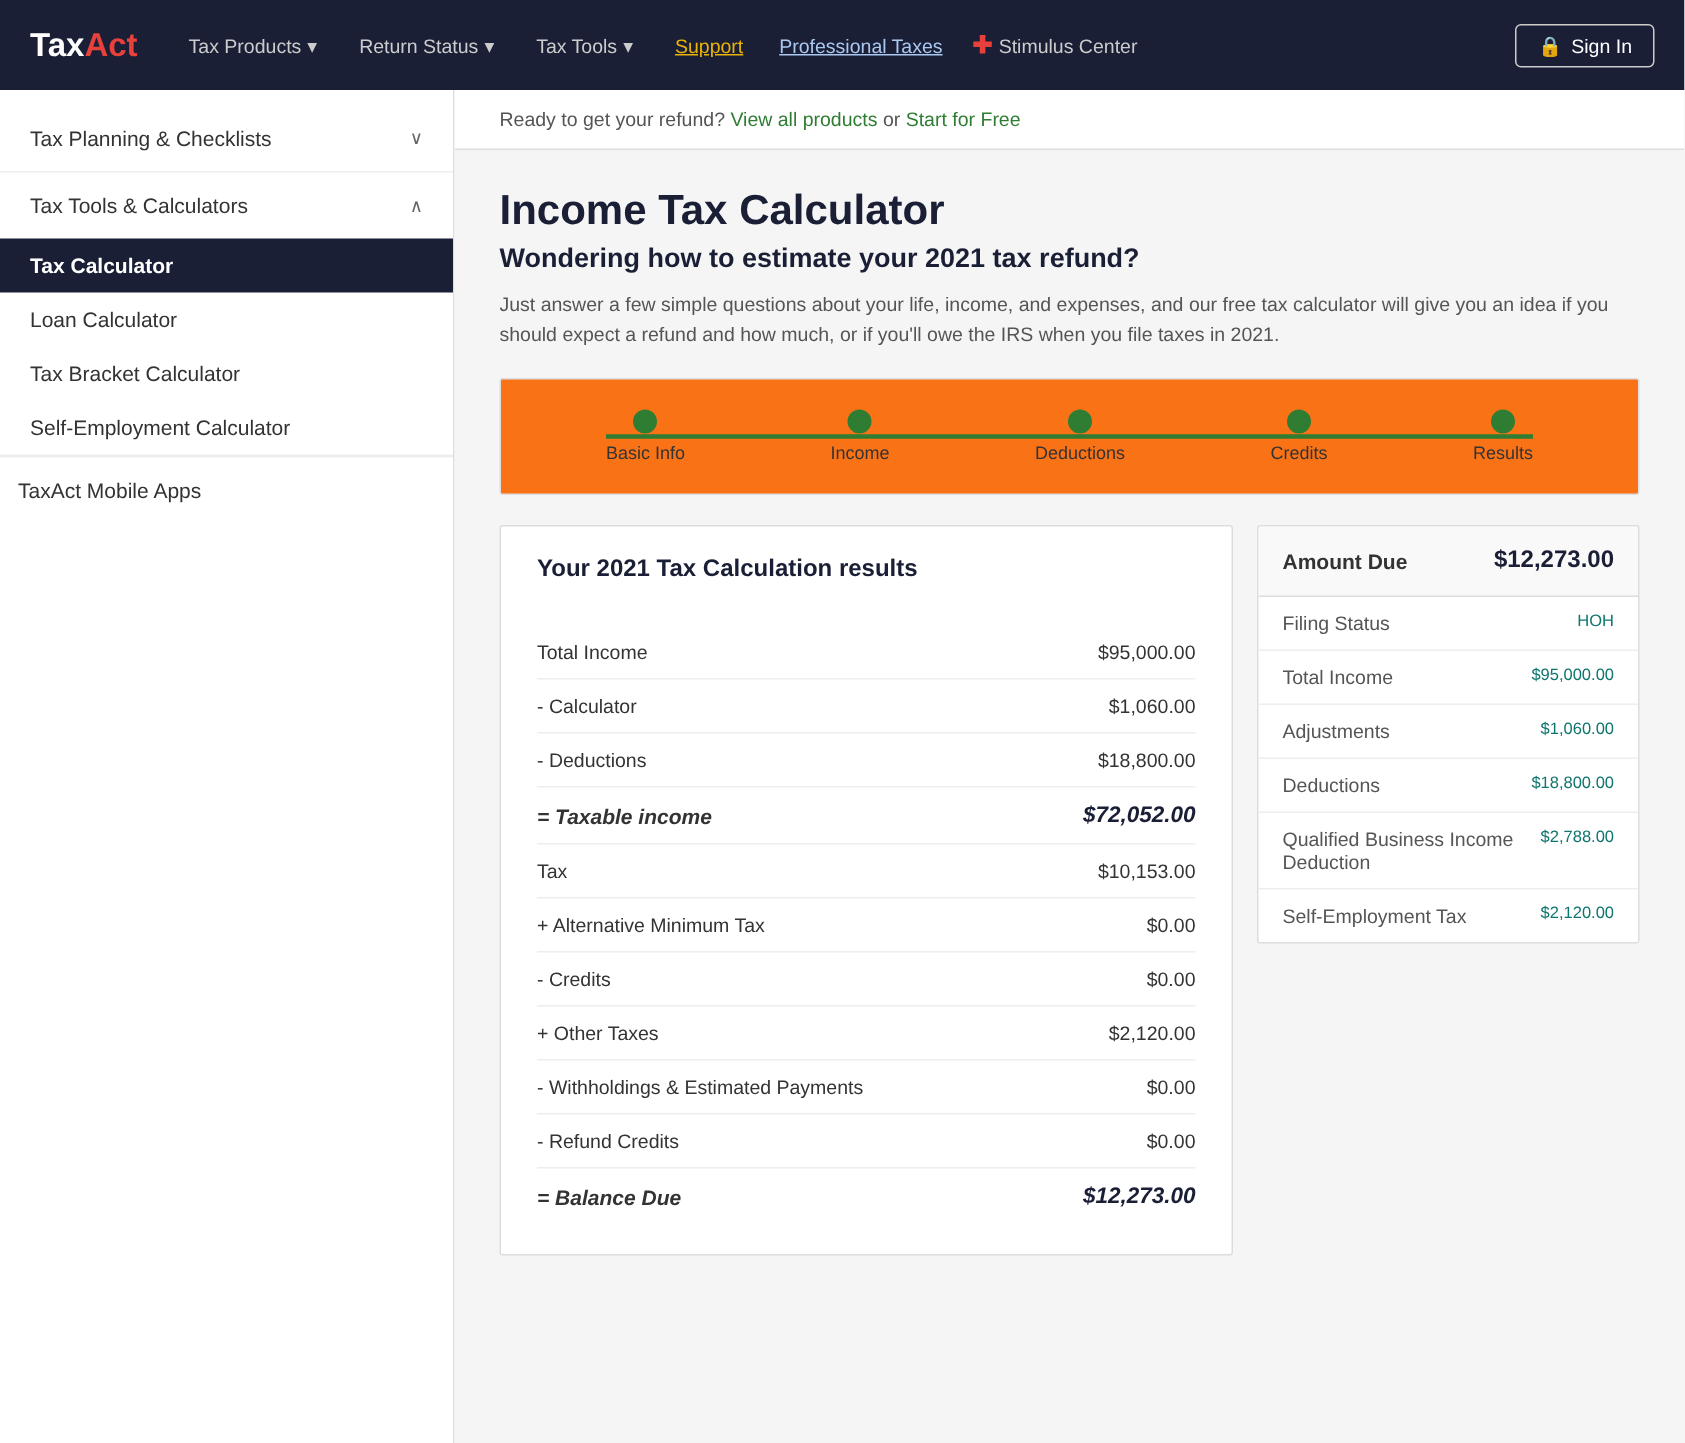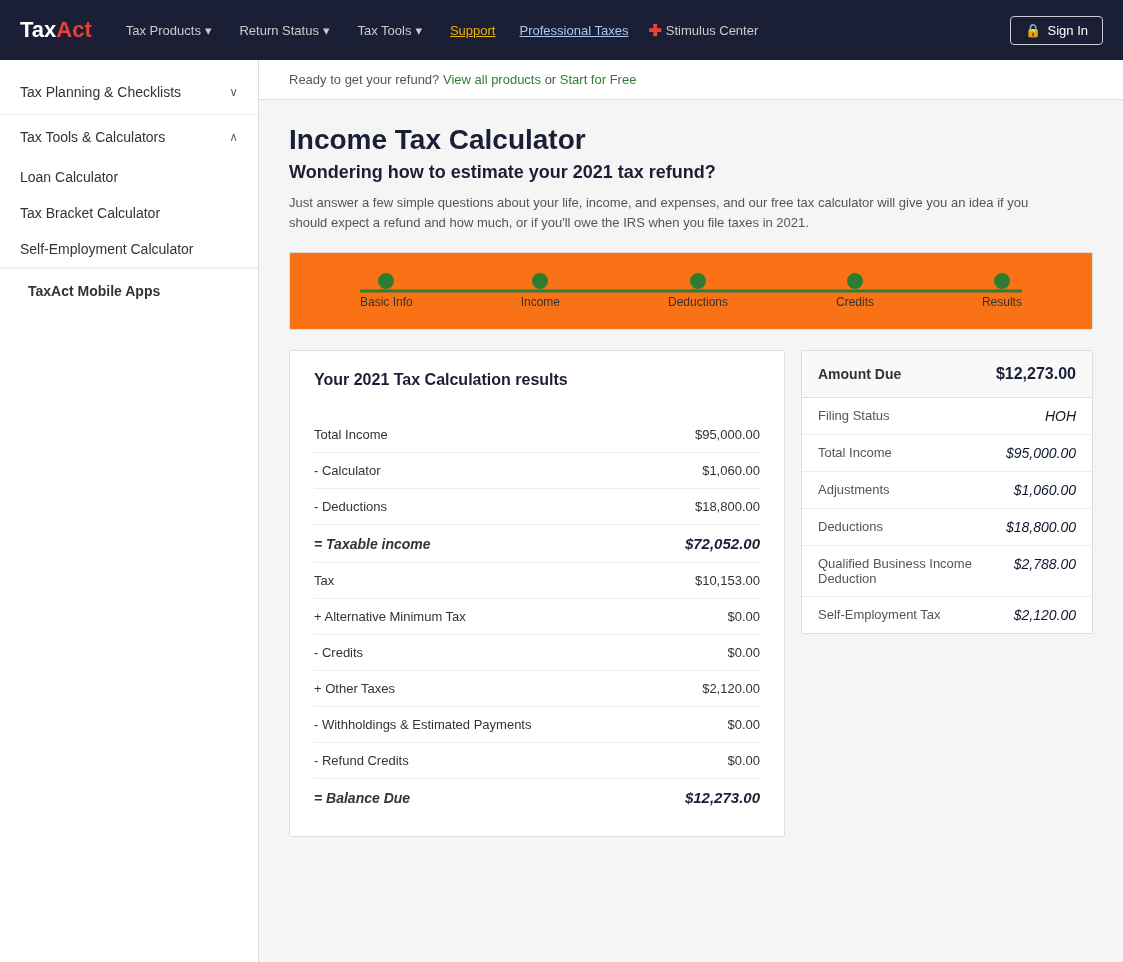--- a/index.html
+++ b/index.html
@@ -51,21 +51,21 @@
       display: flex;
       align-items: center;
       gap: 6px;
     }
 
     
     .layout { display: flex; min-height: calc(100vh - 60px); }
 
     
     .sidebar {
-      width: 259px;
+      width: 303px;
       background: white;
       border-right: 1px solid #ddd;
       flex-shrink: 0;
       padding-top: 10px;
     }
     .sidebar-section {
       border-bottom: 1px solid #eee;
     }
     .sidebar-section-header {
       display: flex;
@@ -82,26 +82,25 @@
       font-size: 14px;
       color: #333;
       cursor: pointer;
     }
     .sidebar-item.active {
       background: #1a1f36;
       color: white;
       font-weight: bold;
     }
     .sidebar-mobile {
-      padding: 14px 28px;
+      padding: 14px 12px;
       font-size: 14px;
       color: #333;
       cursor: pointer;
       border-top: 1px solid #eee;
-      font-weight: bold;
     }
 
     
     .main { flex: 1; background: #f5f5f5; overflow-y: auto; }
 
     
     .banner {
       background: white;
       padding: 12px 30px;
       font-size: 13px;
@@ -192,21 +191,21 @@
       font-weight: bold;
       font-size: 14px;
       font-style: italic;
     }
     .calc-row .label { color: #333; }
     .calc-row .value { color: #333; }
     .calc-row.bold-row .value { color: #1a1f36; font-size: 15px; }
 
     
     .right-panel {
-      width: 292px;
+      width: 255px;
       background: white;
       border: 1px solid #ddd;
       border-radius: 2px;
       overflow: hidden;
     }
     .right-header {
       display: flex;
       justify-content: space-between;
       align-items: center;
       padding: 14px 16px;
@@ -218,21 +217,21 @@
     .right-row {
       display: flex;
       justify-content: space-between;
       align-items: flex-start;
       padding: 10px 16px;
       border-bottom: 1px solid #eee;
       font-size: 13px;
     }
     .right-row:last-child { border-bottom: none; }
     .right-row .r-label { color: #555; max-width: 160px; }
-    .right-row .r-value { color: #0f172a; font-size: 14px; white-space: nowrap; font-style: italic; }
+    .right-row .r-value { color: #0f766e; font-size: 11px; white-space: nowrap; }
   </style>
 </head>
 <body>
 
 <header class="header">
   <a class="logo" href="#">
     <span class="logo-tax">Tax</span>
       <span class="logo-act">Act</span>
   </a>
 
@@ -277,20 +276,23 @@
         <span class="sidebar-chevron">∨</span>
       </div>
     </div>
 
     <div class="sidebar-section">
       <div class="sidebar-section-header">
         <span>Tax Tools &amp; Calculators</span>
         <span class="sidebar-chevron">∧</span>
       </div>
 
+      <div class="sidebar-item active">
+        <span>Tax Calculator</span>
+      </div>
       <div class="sidebar-item">
         <span>Loan Calculator</span>
       </div>
       <div class="sidebar-item">
         <span>Tax Bracket Calculator</span>
       </div>
       <div class="sidebar-item">
         <span>Self-Employment Calculator</span>
       </div>
     </div>

